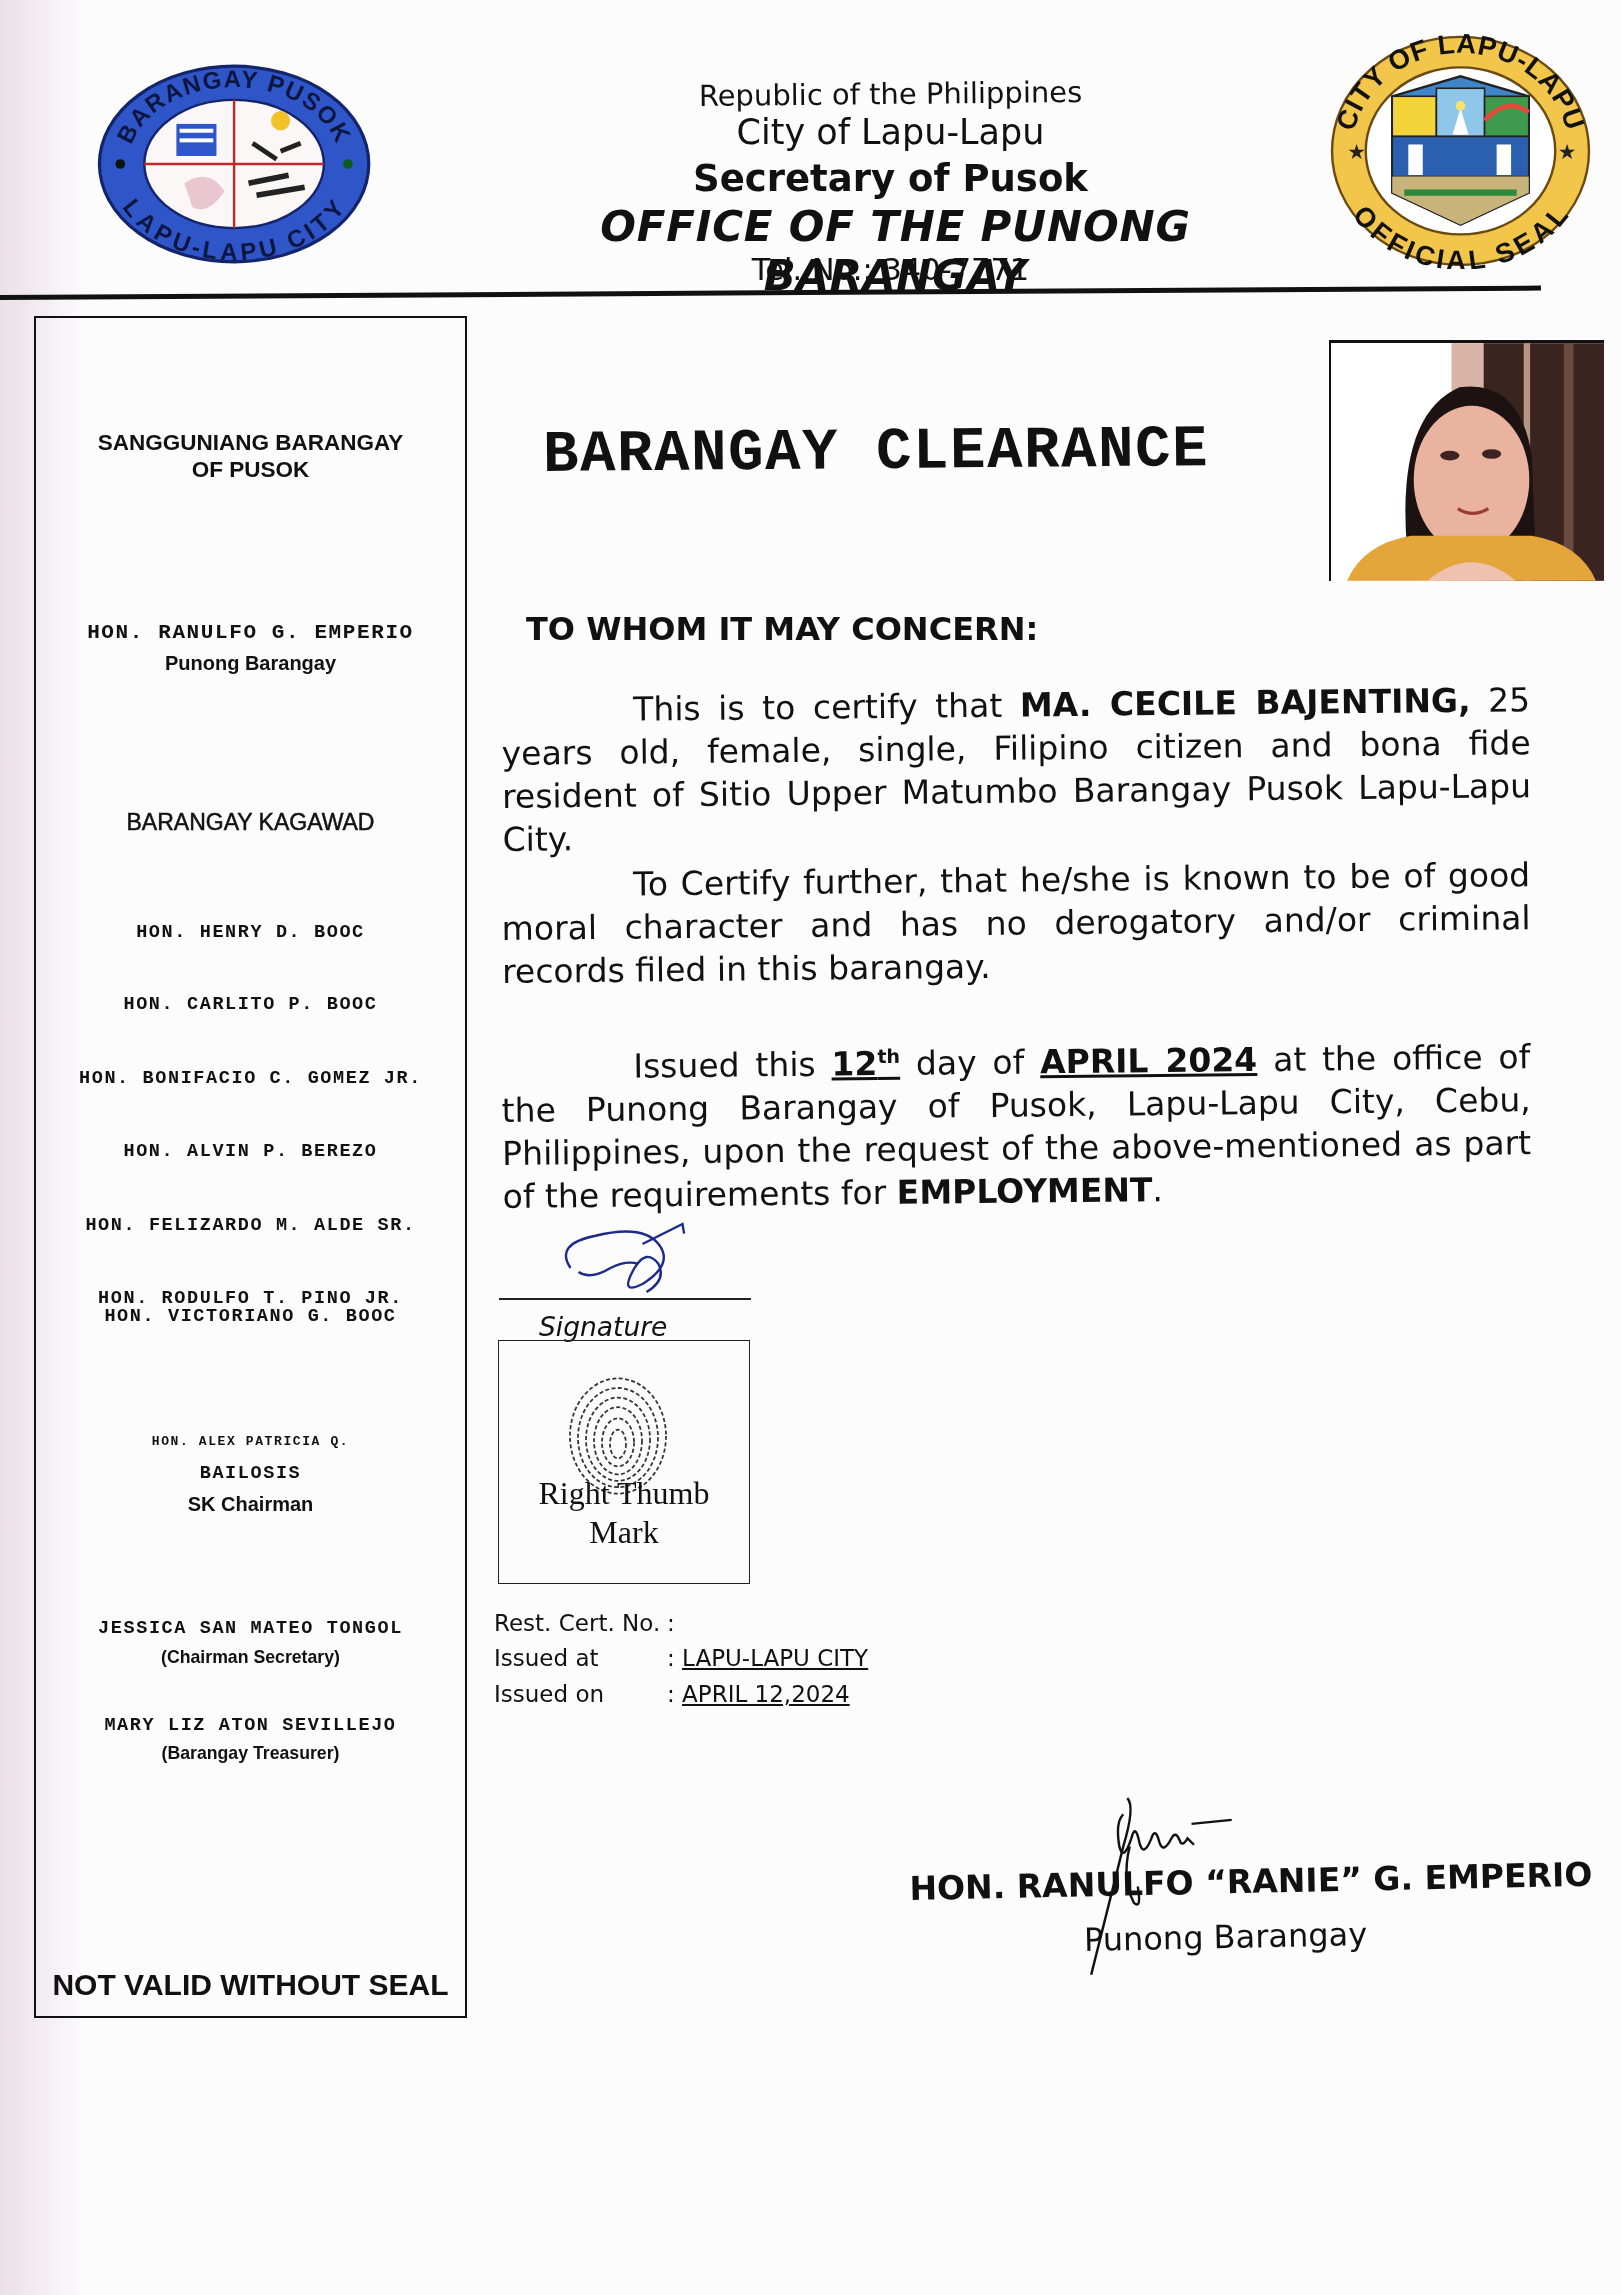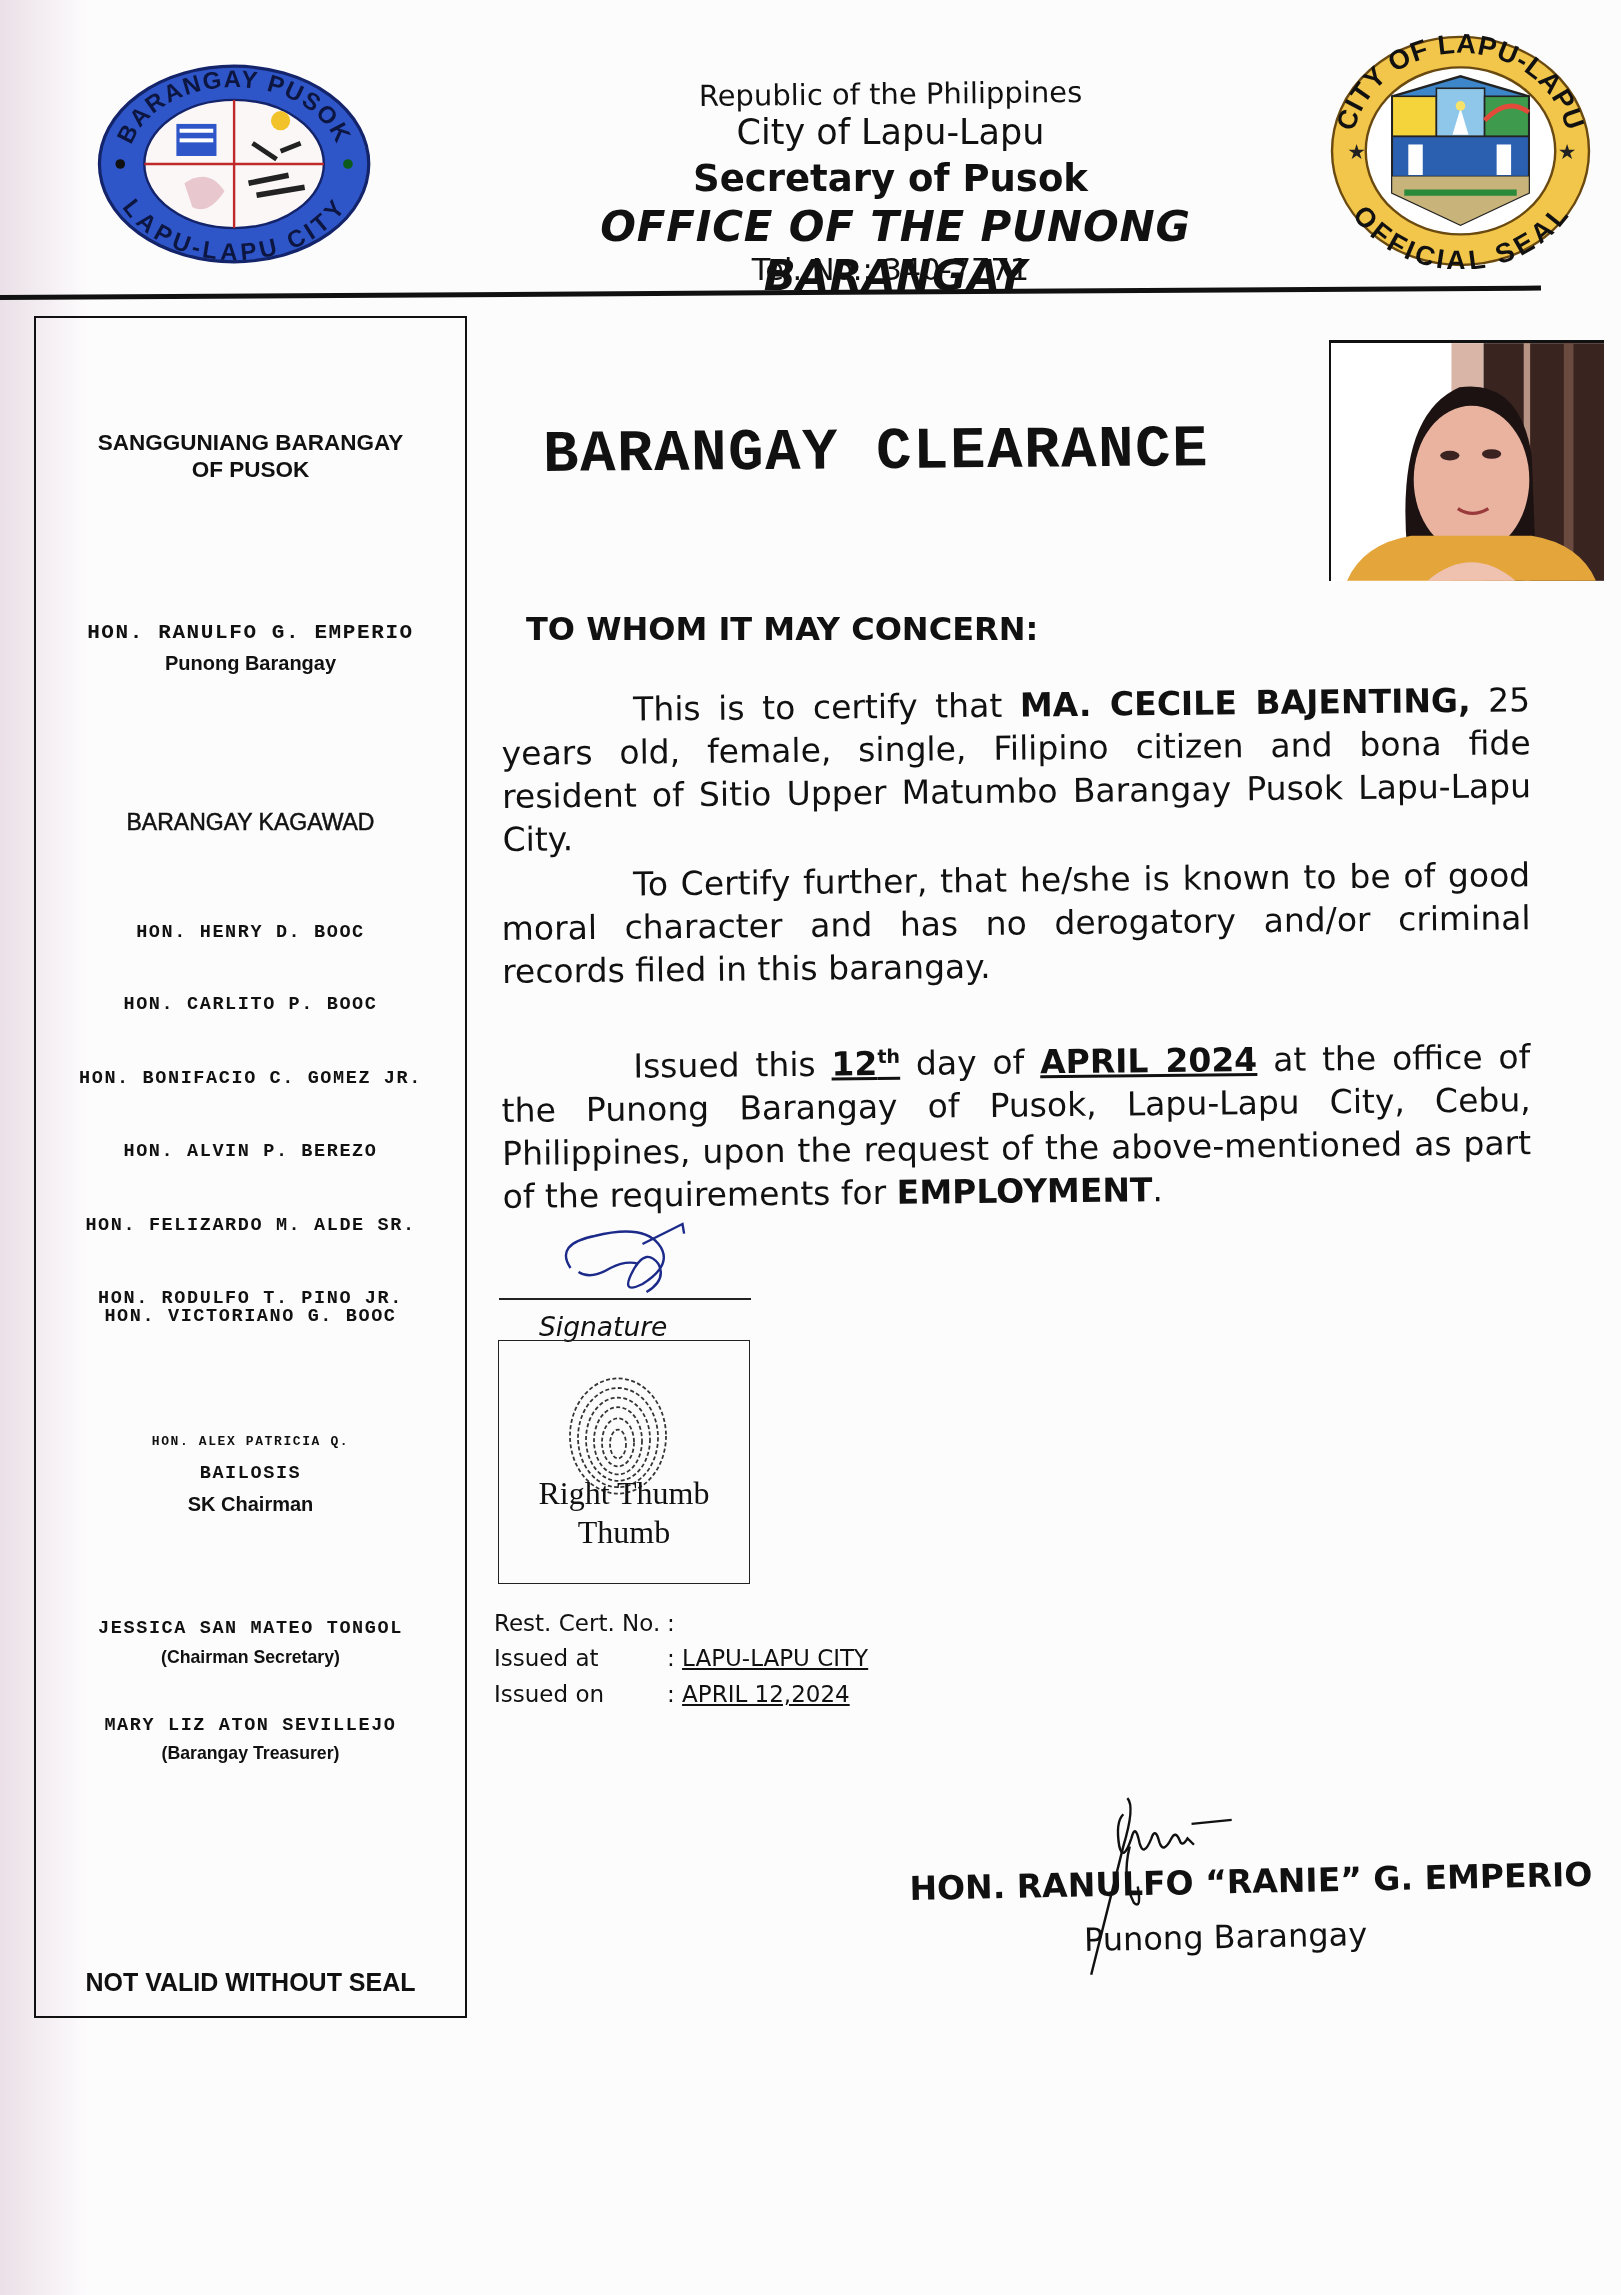--- a/index.html
+++ b/index.html
@@ -32,21 +32,21 @@
     .sidebar {
       left: 34px; top: 316px; width: 433px; height: 1702px;
       border: 2.4px solid #111; box-sizing: border-box;
     }
     .sb { position: absolute; left: 0; width: 100%; text-align: center; }
     .sb-arial { font-family: "Liberation Sans", sans-serif; font-weight: bold; }
     .sb-mono { font-family: "Liberation Mono", monospace; font-weight: bold; font-size: 21px; letter-spacing: 1.6px; }
     .sb-head { top: 111px; font-size: 22.5px; line-height: 27px; }
     .sb-role { font-size: 21px; }
     .sb-small { font-size: 17.7px; }
-    .sb-foot { font-size: 25px; top: 1650px; }
+    .sb-foot { font-size: 30px; top: 1650px; }
 
     
     .title {
       left: 543px; top: 419px; font-family: "Liberation Mono", monospace;
       font-size: 59px; font-weight: bold; letter-spacing: 1.6px; transform: rotate(-0.5deg);
     }
     .photo {
       left: 1329px; top: 340px; width: 273px; height: 238px;
       border-left: 2.4px solid #111; border-top: 3.2px solid #111;
       background: #fff; overflow: hidden;
@@ -236,21 +236,21 @@
       <ellipse cx="70" cy="80" rx="60" ry="72"></ellipse>
       <ellipse cx="70" cy="82" rx="50" ry="62"></ellipse>
       <ellipse cx="70" cy="84" rx="40" ry="52"></ellipse>
       <ellipse cx="70" cy="86" rx="30" ry="42"></ellipse>
       <ellipse cx="70" cy="88" rx="20" ry="30"></ellipse>
       <ellipse cx="70" cy="90" rx="10" ry="18"></ellipse>
     </g>
   </svg>
   <div class="thumb-label">
     <div>Right Thumb</div>
-    <div>Thumb</div>
+    <div>Mark</div>
   </div>
 </div>
 
 <div class="abs meta m1">
   <span class="k">Rest. Cert. No.</span>: <span class="v"></span>
 </div>
 <div class="abs meta m2">
   <span class="k">Issued at</span>: <span class="v">LAPU-LAPU CITY</span>
 </div>
 <div class="abs meta m3">

